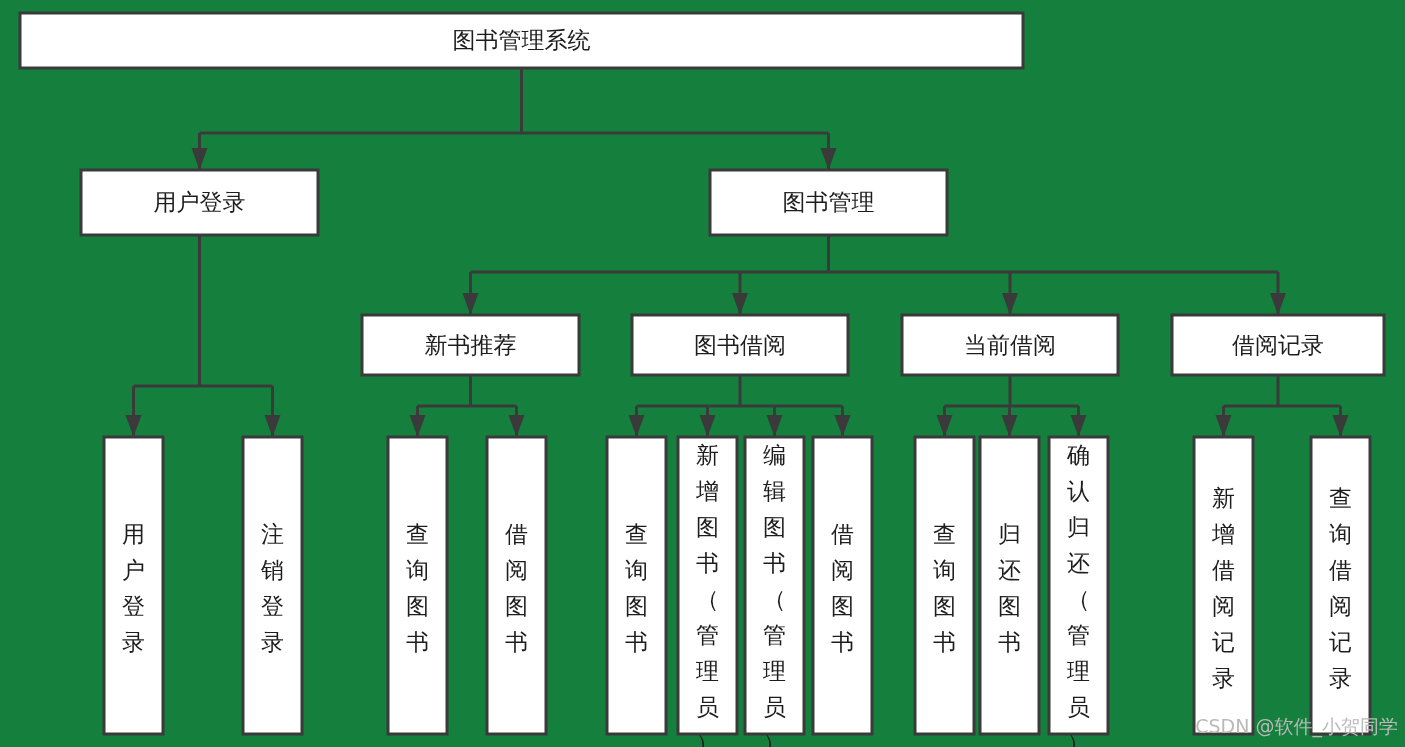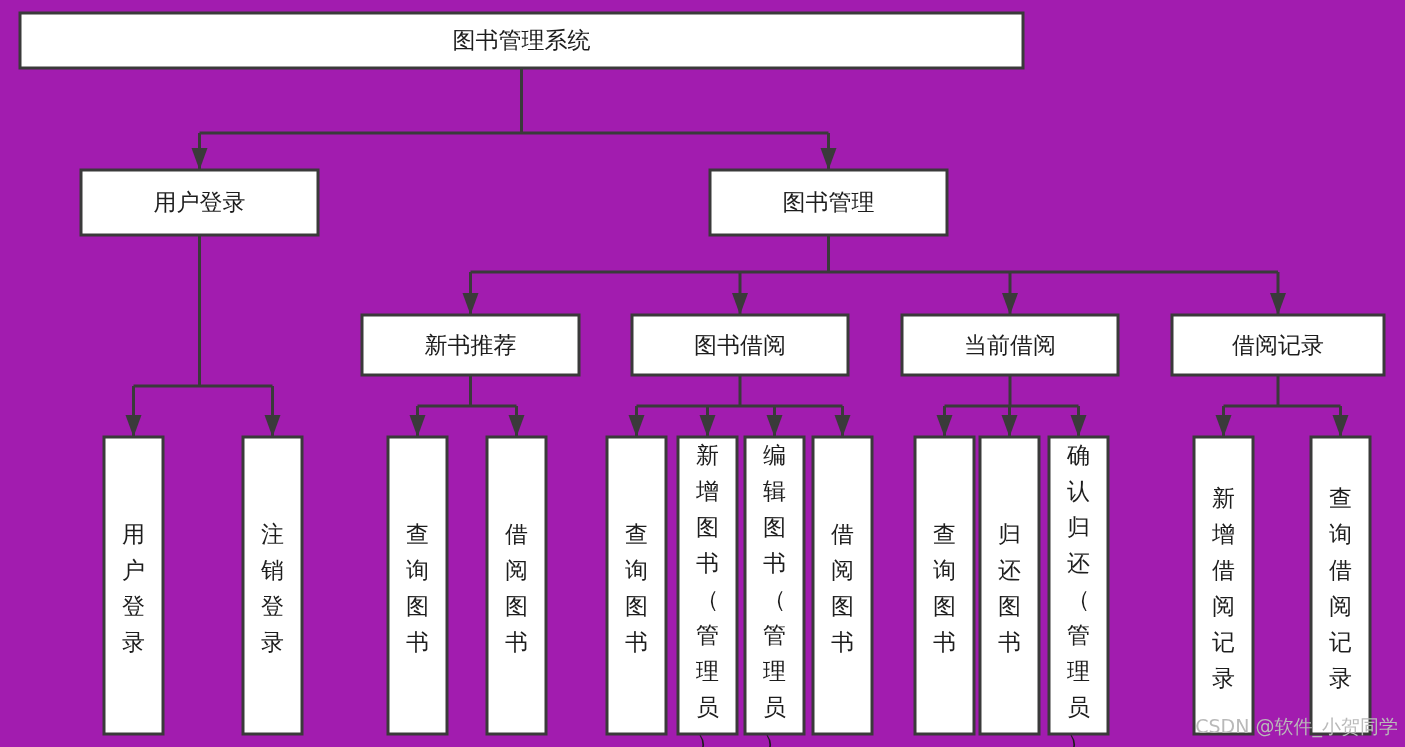--- a/index.html
+++ b/index.html
@@ -10,21 +10,21 @@
   body {
     width: 1405px;
     height: 747px;
     font-family: "DejaVu Sans", "Liberation Sans", sans-serif;
     overflow: hidden;
   }
   #diagram-root {
     position: relative;
     width: 1405px;
     height: 747px;
-    background: #a21caf;
+    background: #15803d;
   }
   svg.diagram {
     display: block;
     width: 1405px;
     height: 747px;
   }
   .box-rect {
     fill: #ffffff;
     stroke: #3a3a3a;
     stroke-width: 3;

